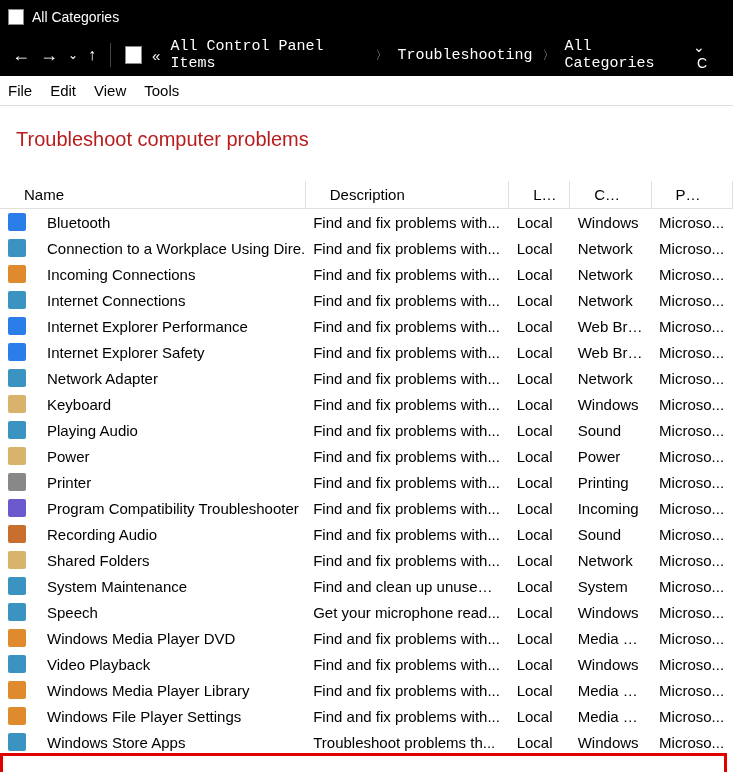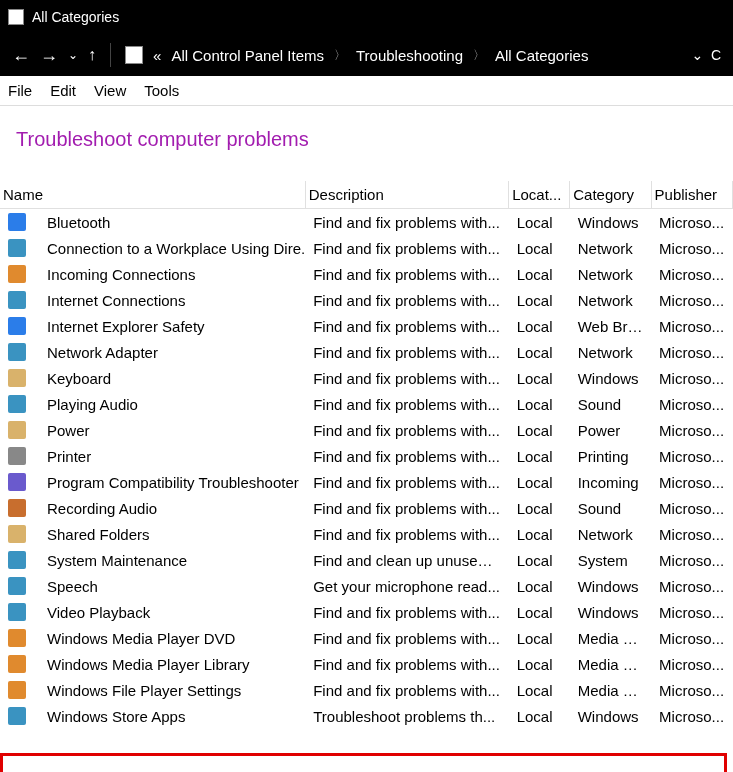--- a/index.html
+++ b/index.html
@@ -4,28 +4,28 @@
 <style>
 * { margin: 0; padding: 0; box-sizing: border-box; font-family: "Segoe UI", Tahoma, sans-serif; }
 body { width: 733px; height: 772px; background: #fff; overflow: hidden; }
 .titlebar { background: #000; color: #fff; height: 34px; display: flex; align-items: center; padding: 0 8px; font-size: 14px; }
 .titlebar .ticon { width: 16px; height: 16px; background: #fff; margin-right: 8px; display: inline-block; border: 1px solid #888; }
 .navbar { background: #000; color: #fff; height: 42px; display: flex; align-items: center; padding: 0 12px; font-size: 15px; gap: 10px; }
 .navbar .arrow { font-size: 18px; cursor: pointer; }
 .navbar .up { font-size: 16px; cursor: pointer; }
 .navbar .sep { width: 1px; height: 24px; background: #444; margin: 0 4px; }
 .navbar .picon { width: 18px; height: 18px; background: #fff; border: 1px solid #888; }
-.navbar .crumb { cursor: pointer; }
+.navbar .crumb { cursor: pointer; font-family: Liberation Mono, monospace; }
 .navbar .chev { color: #aaa; font-size: 12px; }
 .navbar .refresh { margin-left: auto; font-size: 14px; }
 .menubar { height: 30px; border-bottom: 1px solid #ddd; display: flex; align-items: center; padding: 0 8px; gap: 18px; font-size: 15px; }
 .menubar span { cursor: default; }
-.heading { color: #a21caf; font-size: 20px; padding: 22px 16px 30px 16px; }
+.heading { color: #b91c1c; font-size: 20px; padding: 22px 16px 30px 16px; }
 table { width: 100%; border-collapse: collapse; table-layout: fixed; font-size: 15px; }
-thead th { text-align: left; font-weight: 400; border-right: 1px solid #e0e0e0; border-bottom: 1px solid #e0e0e0; padding: 5px 3px; white-space: nowrap; overflow: hidden; text-overflow: ellipsis; }
+thead th { text-align: left; font-weight: 400; border-right: 1px solid #e0e0e0; border-bottom: 1px solid #e0e0e0; padding: 5px 24px; white-space: nowrap; overflow: hidden; text-overflow: ellipsis; }
 tbody td { padding: 4px 8px; white-space: nowrap; overflow: hidden; text-overflow: ellipsis; }
 tbody td.name { display: flex; align-items: center; gap: 21px; }
 .ico { width: 18px; height: 18px; flex-shrink: 0; display: inline-block; background: #4a90d9; border-radius: 2px; }
 .ico.b1{background:#2b7de9}.ico.b2{background:#3a93c1}.ico.b3{background:#e08a2e}.ico.b4{background:#3a93c1}.ico.b5{background:#2b7de9}.ico.b6{background:#2b7de9}.ico.b7{background:#d9b26b}.ico.b8{background:#3a93c1}.ico.b9{background:#3a93c1}.ico.b10{background:#d9b26b}.ico.b11{background:#888}.ico.b12{background:#6a5acd}.ico.b13{background:#c86e2e}.ico.b14{background:#5ea7d0}.ico.b15{background:#d9b26b}.ico.b16{background:#3a93c1}.ico.b17{background:#3a93c1}.ico.b18{background:#3a93c1}.ico.b19{background:#e08a2e}.ico.b20{background:#e08a2e}.ico.b21{background:#e08a2e}.ico.b22{background:#3a93c1}
 .hlbox { position: absolute; left: 0; right: 6px; border: 3px solid #e00000; pointer-events: none; }
 </style>
 </head>
 <body>
 
 <div class="titlebar">
@@ -111,20 +111,30 @@
           <span class="ico b4"></span>
           <span>Internet Connections</span>
         </td>
         <td>Find and fix problems with...</td>
         <td>Local</td>
         <td>Network</td>
         <td>Microso...</td>
       </tr>
       <tr>
         <td class="name">
+          <span class="ico b5"></span>
+          <span>Internet Explorer Performance</span>
+        </td>
+        <td>Find and fix problems with...</td>
+        <td>Local</td>
+        <td>Web Bro...</td>
+        <td>Microso...</td>
+      </tr>
+      <tr>
+        <td class="name">
           <span class="ico b6"></span>
           <span>Internet Explorer Safety</span>
         </td>
         <td>Find and fix problems with...</td>
         <td>Local</td>
         <td>Web Bro...</td>
         <td>Microso...</td>
       </tr>
       <tr>
         <td class="name">
@@ -221,40 +231,40 @@
           <span class="ico b16"></span>
           <span>Speech</span>
         </td>
         <td>Get your microphone read...</td>
         <td>Local</td>
         <td>Windows</td>
         <td>Microso...</td>
       </tr>
       <tr>
         <td class="name">
+          <span class="ico b19"></span>
+          <span>Windows Media Player DVD</span>
+        </td>
+        <td>Find and fix problems with...</td>
+        <td>Local</td>
+        <td>Media P...</td>
+        <td>Microso...</td>
+      </tr>
+      <tr>
+        <td class="name">
           <span class="ico b18"></span>
           <span>Video Playback</span>
         </td>
         <td>Find and fix problems with...</td>
         <td>Local</td>
         <td>Windows</td>
         <td>Microso...</td>
       </tr>
       <tr>
         <td class="name">
-          <span class="ico b19"></span>
-          <span>Windows Media Player DVD</span>
-        </td>
-        <td>Find and fix problems with...</td>
-        <td>Local</td>
-        <td>Media P...</td>
-        <td>Microso...</td>
-      </tr>
-      <tr>
-        <td class="name">
           <span class="ico b20"></span>
           <span>Windows Media Player Library</span>
         </td>
         <td>Find and fix problems with...</td>
         <td>Local</td>
         <td>Media P...</td>
         <td>Microso...</td>
       </tr>
       <tr>
         <td class="name">

